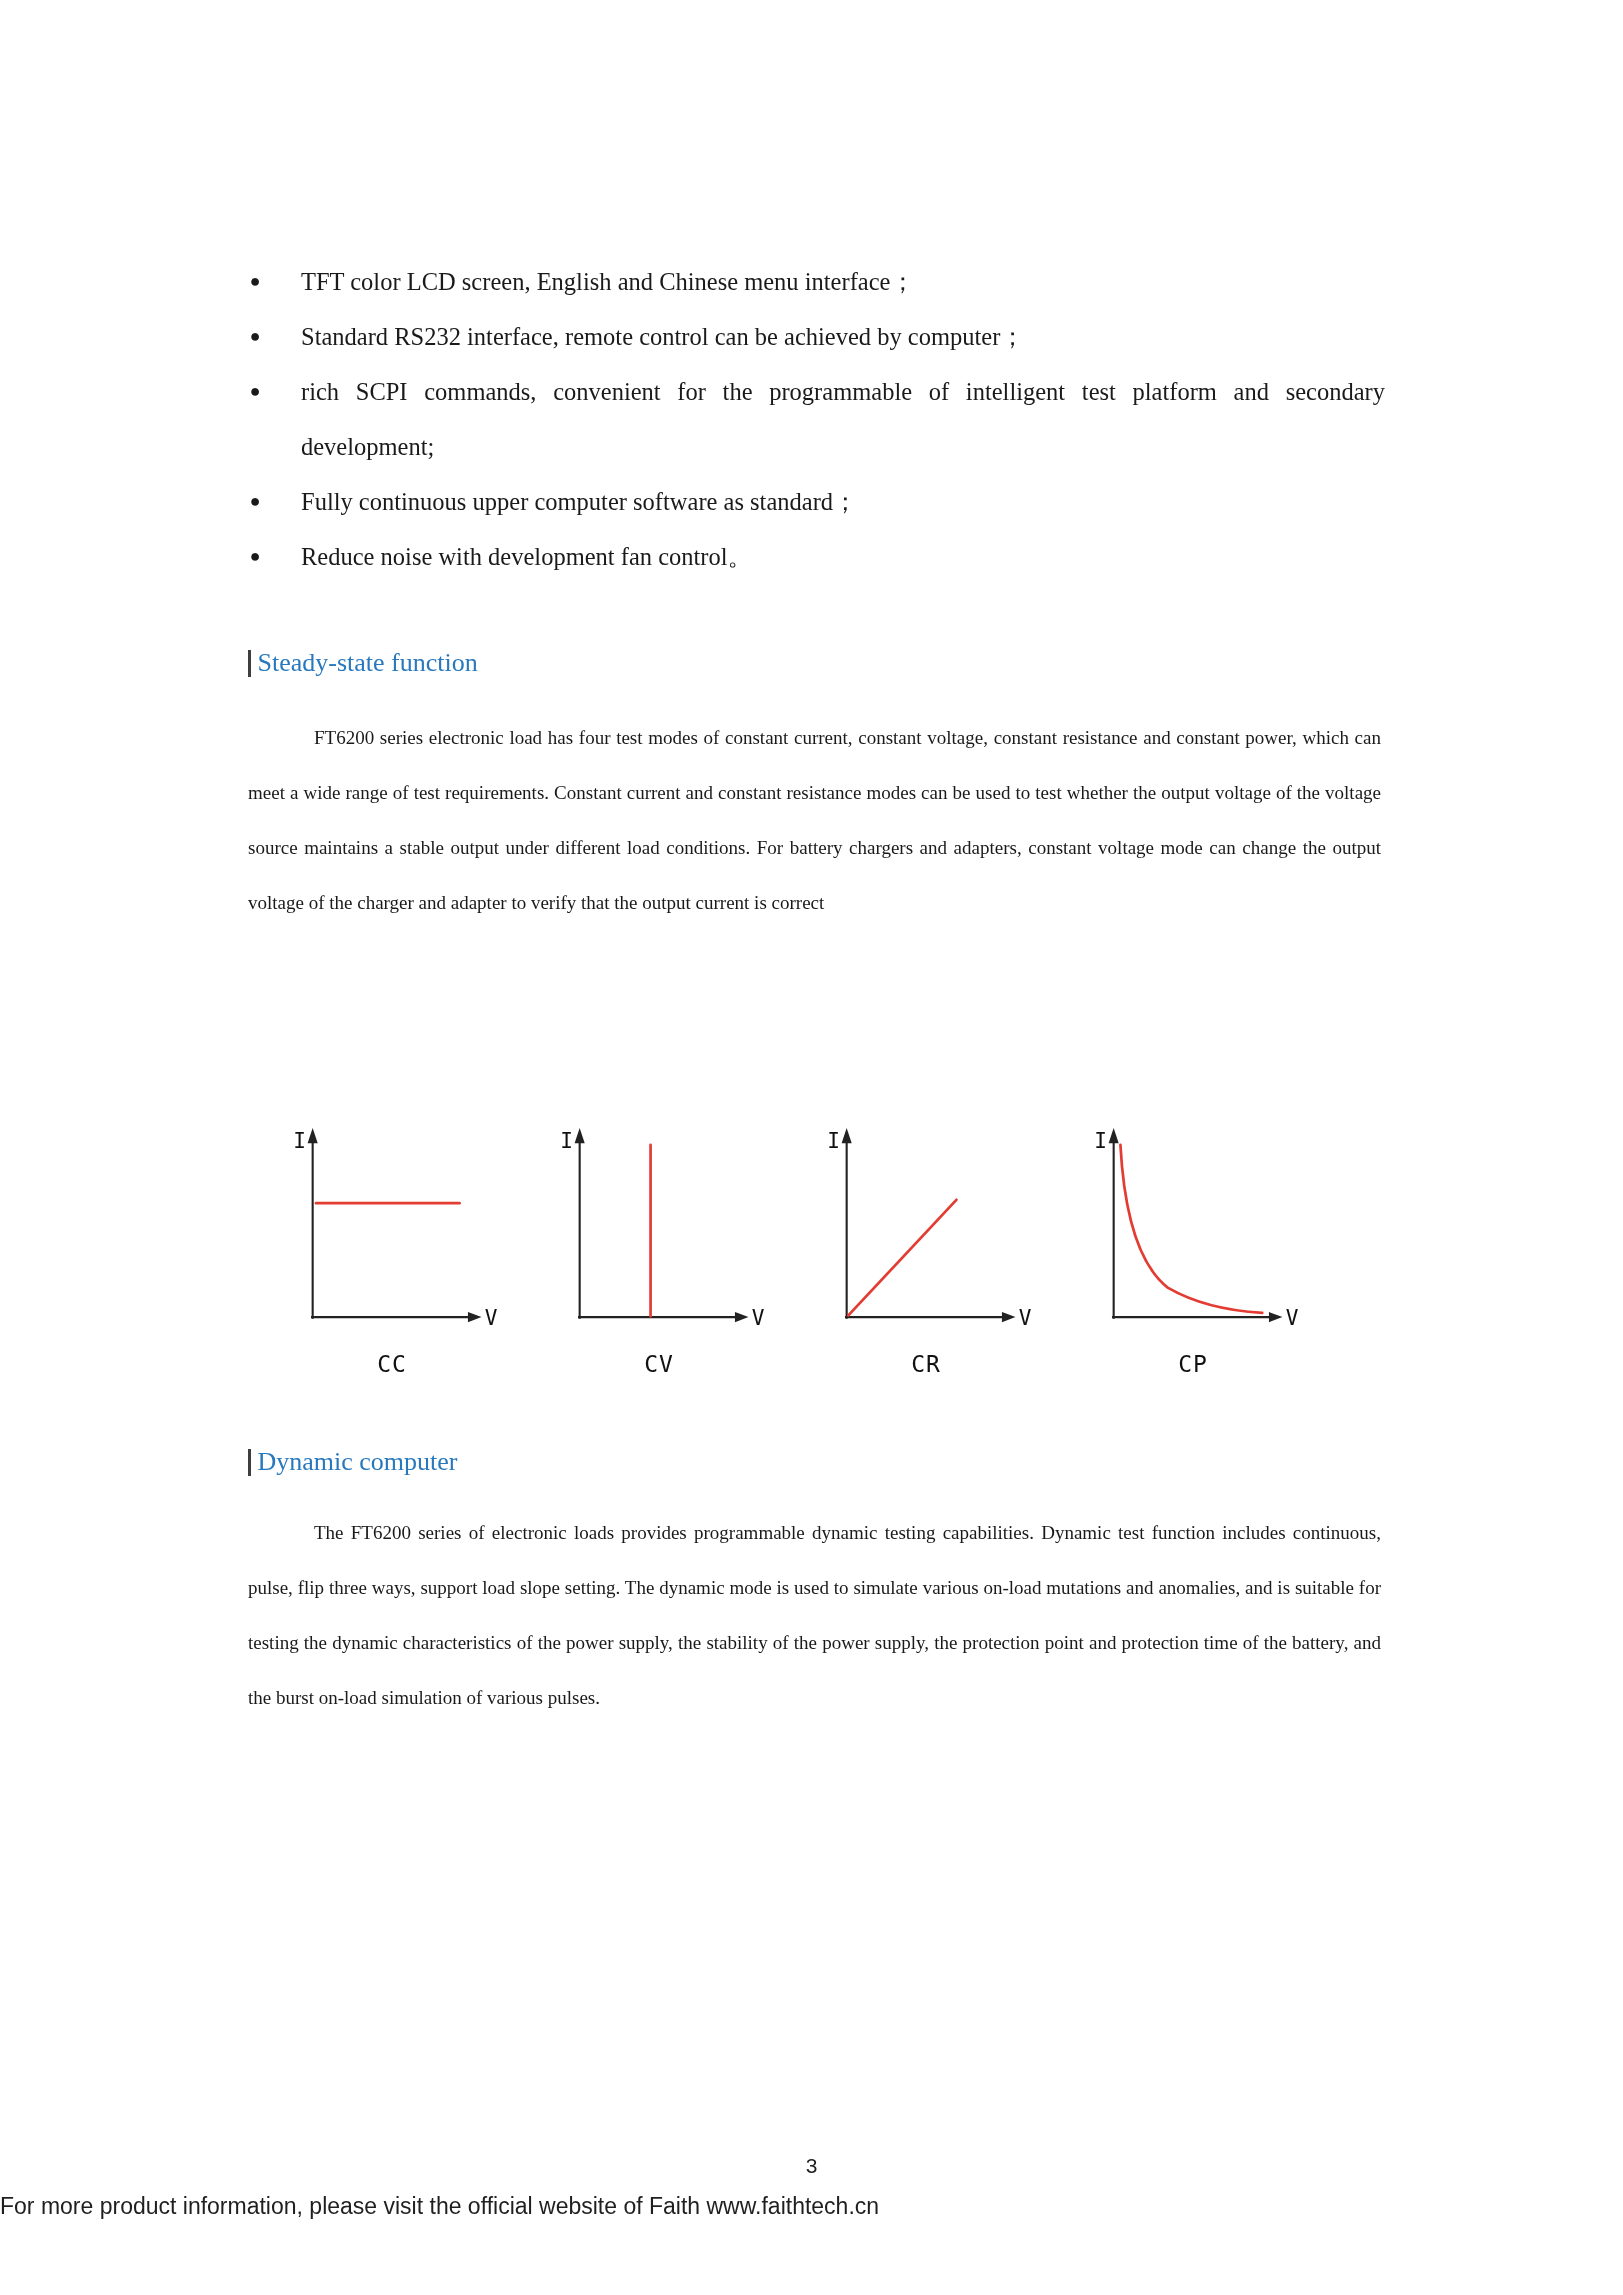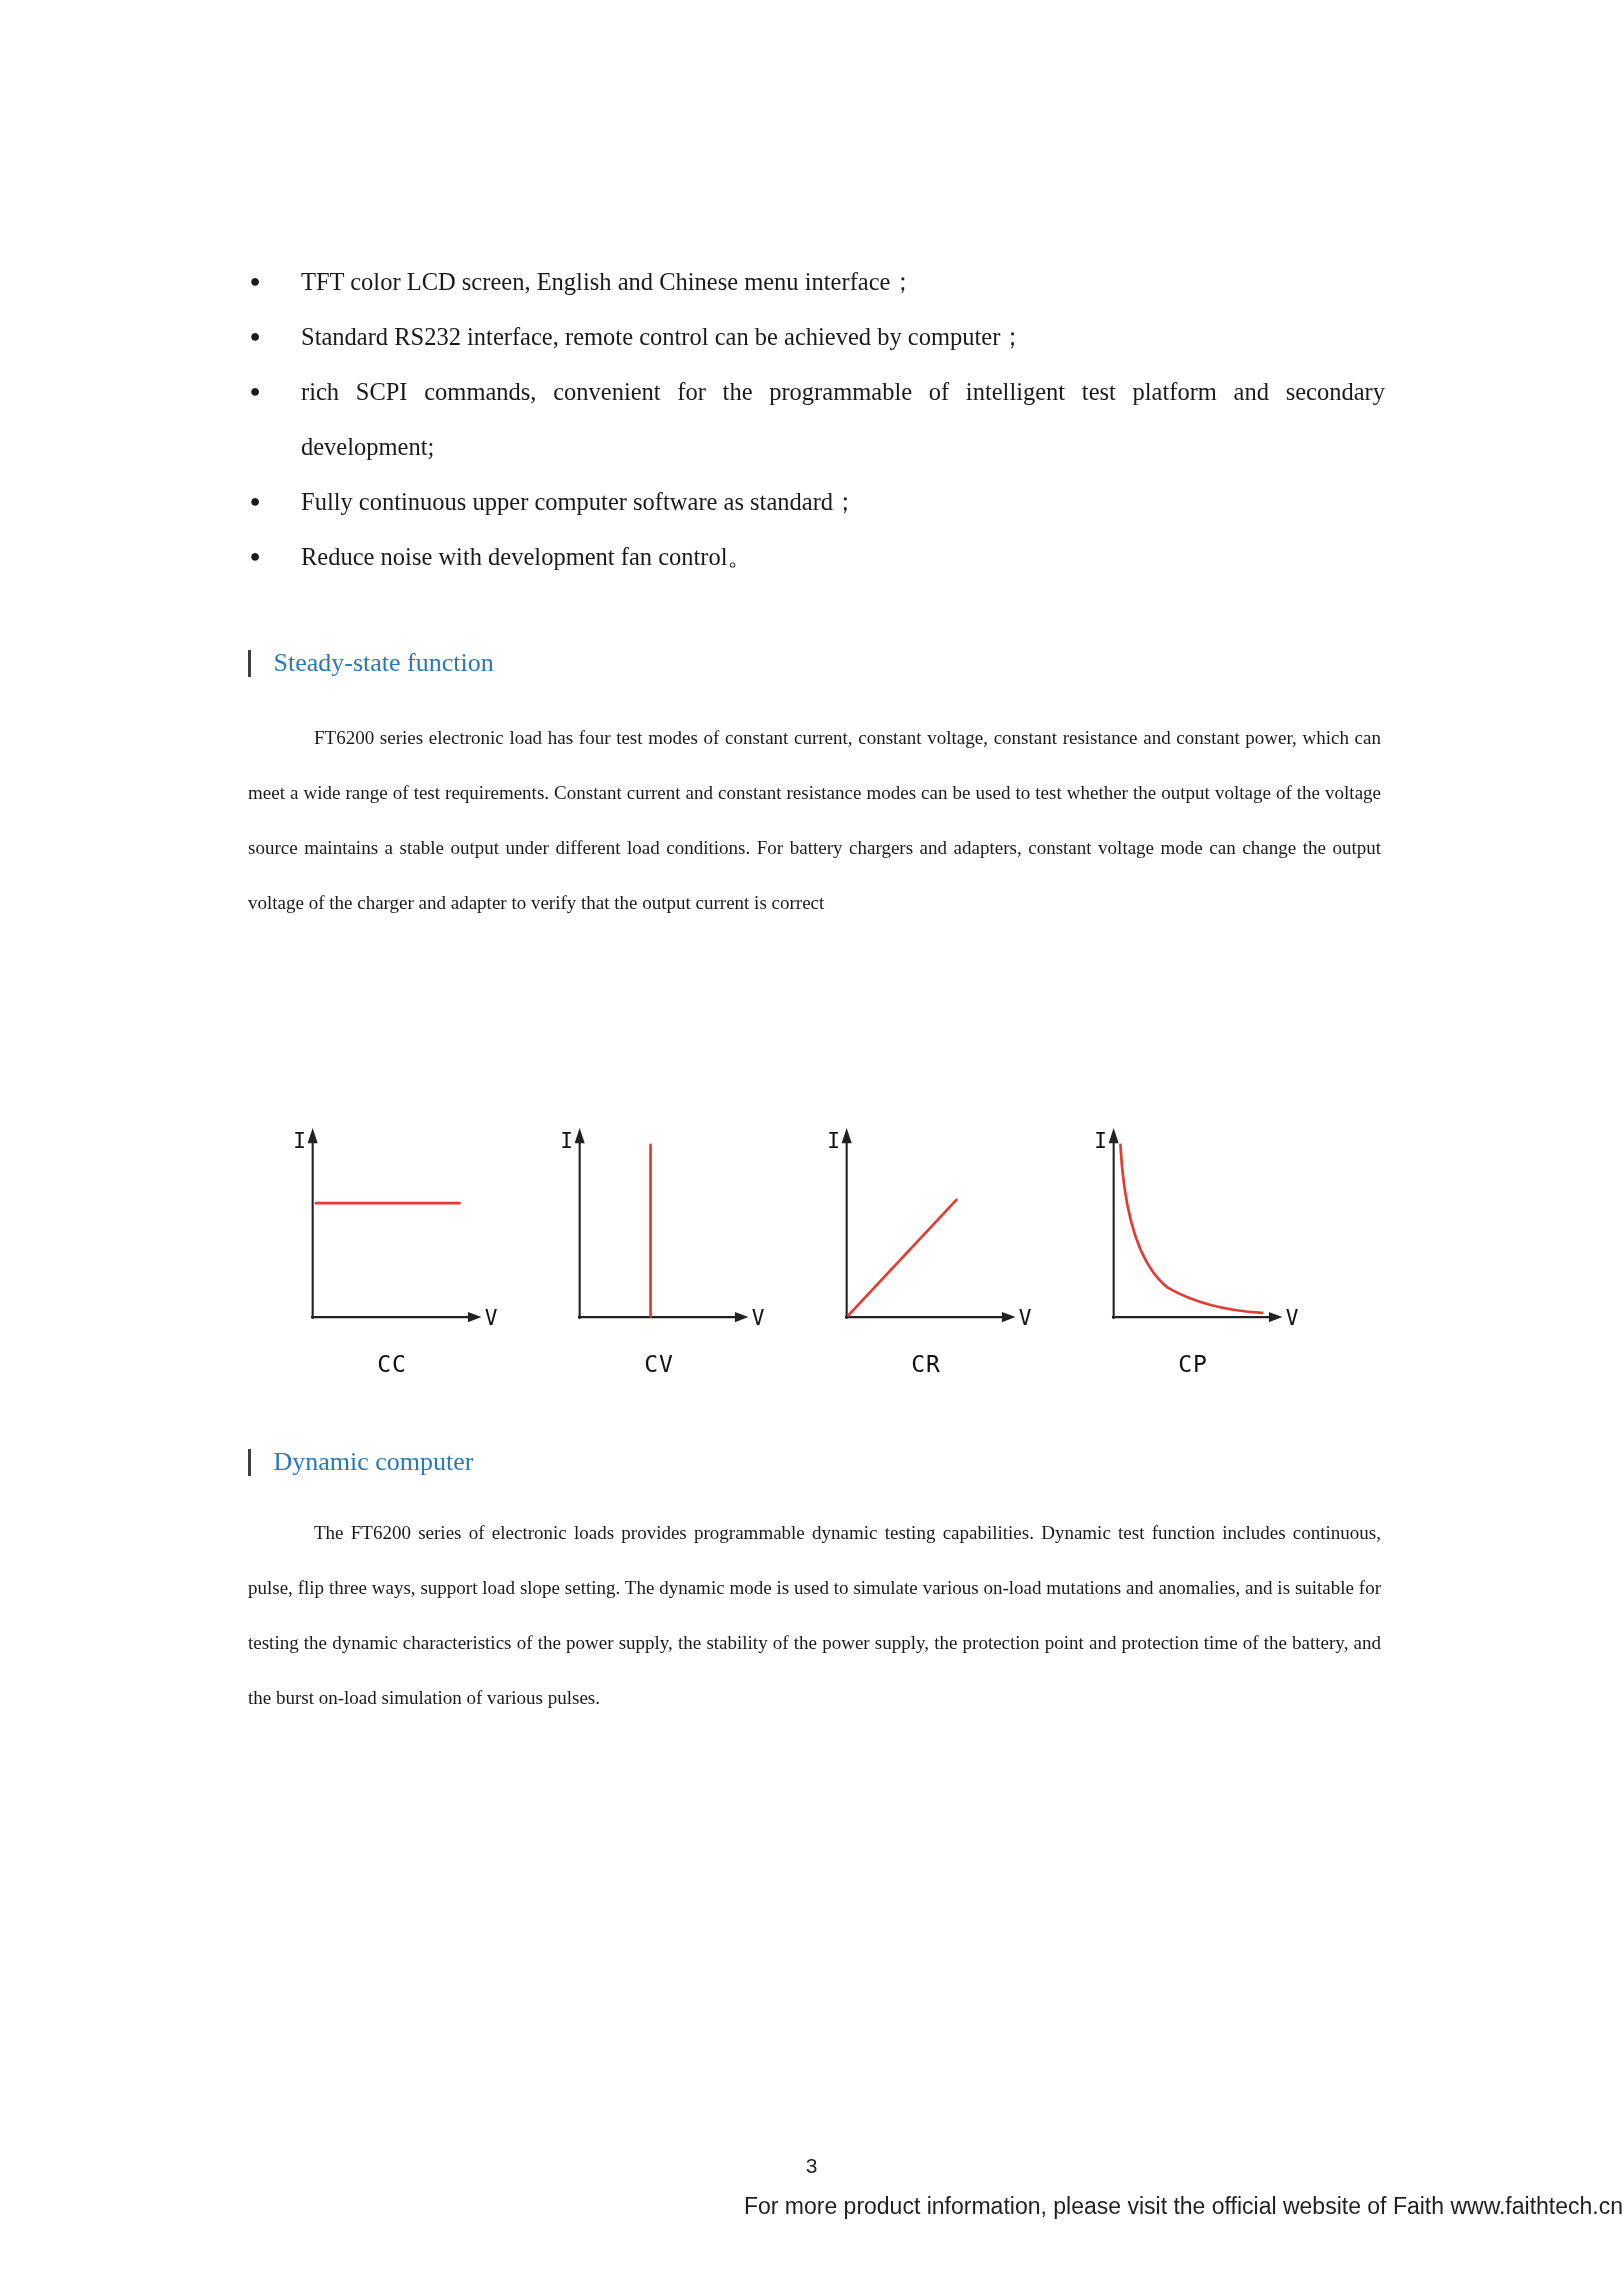--- a/index.html
+++ b/index.html
@@ -41,21 +41,21 @@
   .feature-text{
     flex:1;
     text-align:justify;
   }
   
   .section-title{
     position:absolute;
     left:248px;
     display:flex;
     align-items:center;
-    gap:23px;
+    gap:7px;
     font-size:26px;
   }
   .title-bar{
     display:inline-block;
     width:2.5px;
     height:27px;
     background:#3f3f3f;
   }
   .section-title .title-text{
     color:var(--accent);
@@ -114,21 +114,21 @@
     position:absolute;
     top:2154px; left:0; width:1623px;
     text-align:center;
     font-family:"Liberation Sans", sans-serif;
     font-size:21px;
     color:#1f1f1f;
   }
   .footer{
     position:absolute;
     top:2193px; left:0; width:1623px;
-    text-align:right;
+    text-align:left;
     font-family:"Liberation Sans", sans-serif;
     font-size:23px;
     color:#1f1f1f;
   }
 </style>
 </head>
 <body>
 
 <div class="page">
 

